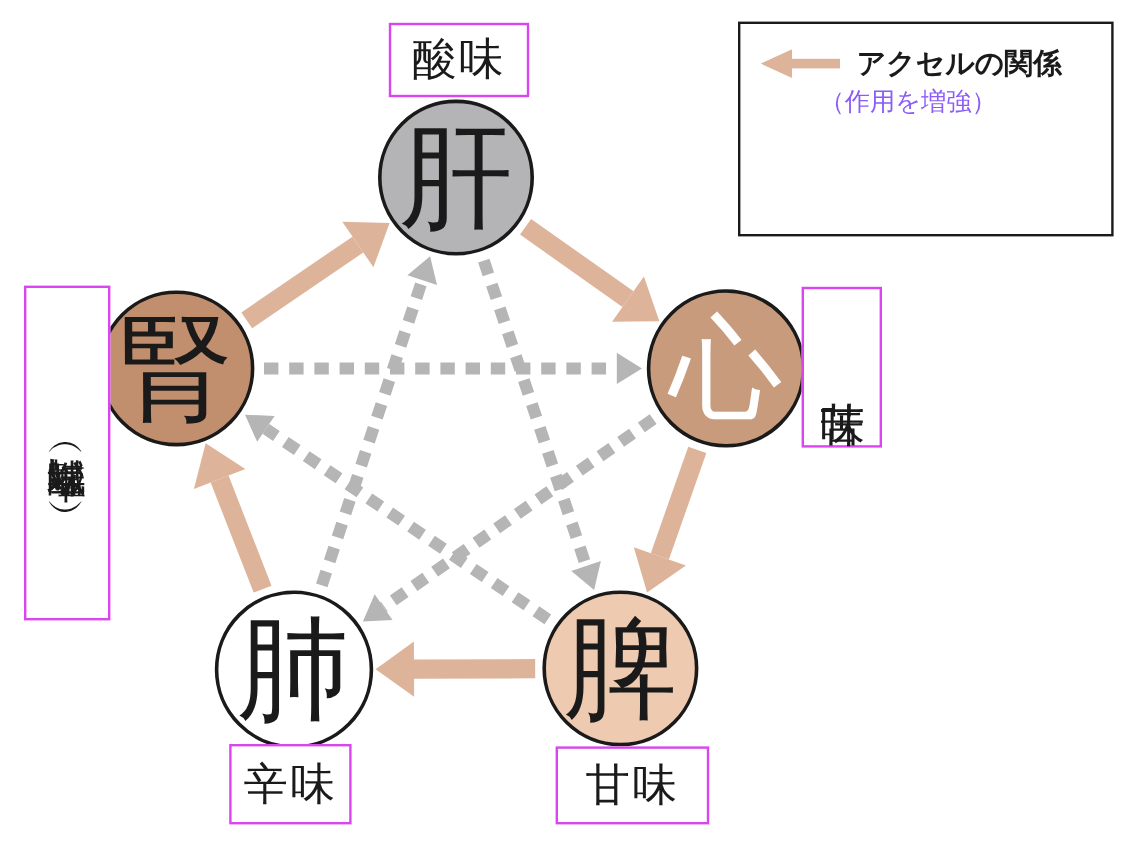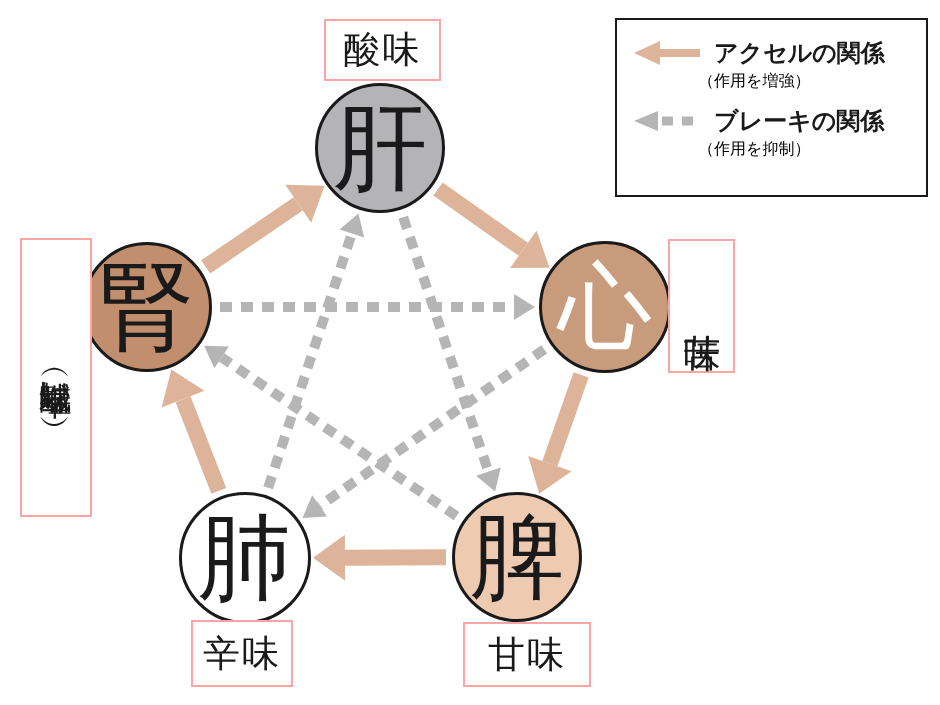--- a/index.html
+++ b/index.html
@@ -30,21 +30,21 @@
   .node .organ {
     font-size: 94px;
     font-weight: 500;
     line-height: 1;
     user-select: none;
   }
   .taste {
     position: absolute;
     z-index: 3;
     background: #ffffff;
-    border: 2px solid #fca5a5;
+    border: 2px solid #d946ef;
     box-sizing: border-box;
     display: flex;
     align-items: center;
     justify-content: center;
     font-size: 37px;
     font-weight: 500;
     color: #1a1a1a;
     letter-spacing: 2px;
   }
   .taste.v {
@@ -71,24 +71,24 @@
     gap: 12px;
   }
   .legend-icon { flex: 0 0 auto; display: block; }
   .legend-label {
     font-size: 24px;
     font-weight: 700;
     color: #1a1a1a;
     white-space: nowrap;
   }
   .legend-sub {
-    font-size: 16px;
+    font-size: 21px;
     font-weight: 400;
-    color: #000000;
-    margin-left: 66px;
+    color: #8b5cf6;
+    margin-left: 51px;
     margin-top: 2px;
     white-space: nowrap;
   }
 </style>
 </head>
 <body>
 
 <div id="stage">
 
   <svg id="arrows">
@@ -168,25 +168,15 @@
     <div class="legend-entry">
       <div class="legend-row">
         <svg class="legend-icon" width="70" height="30" viewBox="0 0 70 30">
           <polygon points="2,15 28,3 28,27" style="fill: rgb(221, 180, 154);"></polygon>
           <rect x="26" y="11" width="42" height="8" style="fill: rgb(221, 180, 154);"></rect>
         </svg>
         <span class="legend-label">アクセルの関係</span>
       </div>
       <div class="legend-sub">（作用を増強）</div>
     </div>
-    <div class="legend-entry">
-      <div class="legend-row">
-        <svg class="legend-icon" width="70" height="30" viewBox="0 0 70 30">
-          <polygon points="2,15 26,5 26,25" style="fill: rgb(181, 181, 181);"></polygon>
-          <line x1="30" y1="15" x2="68" y2="15" stroke-width="9" stroke-dasharray="11 9" style="stroke: rgb(181, 181, 181);"></line>
-        </svg>
-        <span class="legend-label">ブレーキの関係</span>
-      </div>
-      <div class="legend-sub">（作用を抑制）</div>
-    </div>
   </div>
 
 </div>
 
 </body></html>

